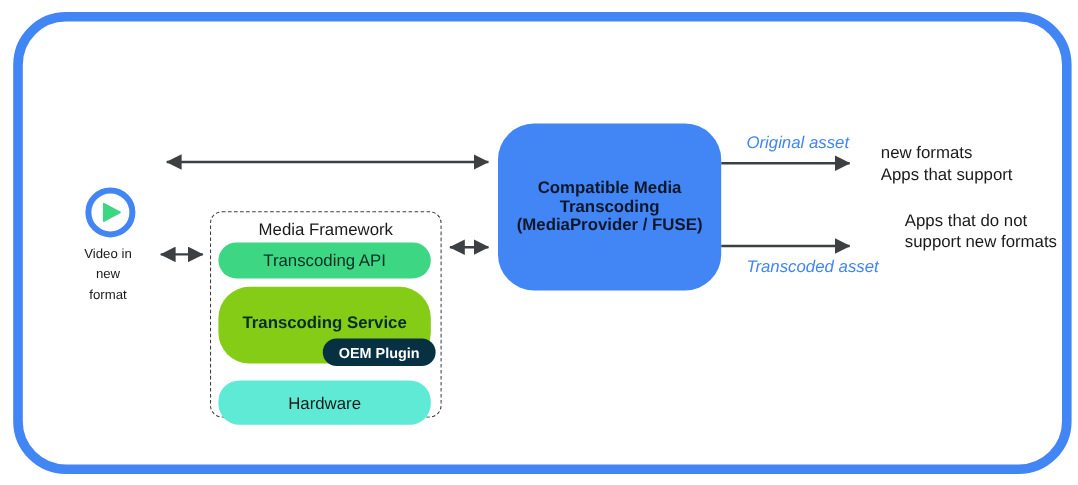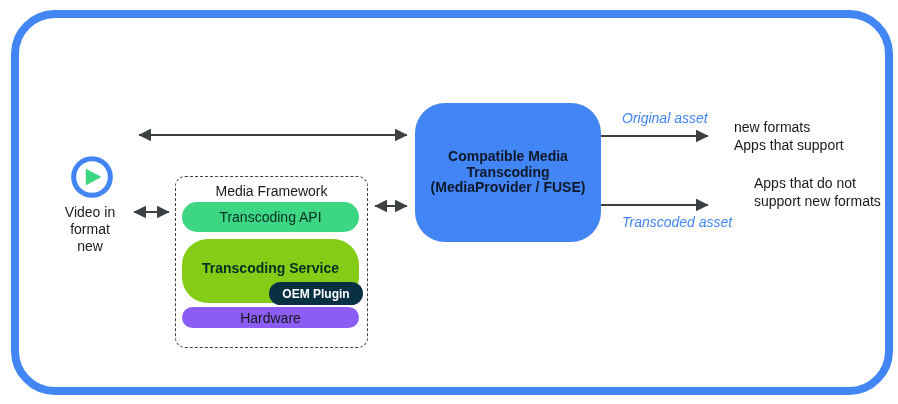--- a/index.html
+++ b/index.html
@@ -29,21 +29,21 @@
   .play-icon {
     position: absolute;
     left: 70px; top: 155px;
     width: 44px; height: 44px;
   }
   .video-label {
     position: absolute;
     left: 46px; top: 204px;
     width: 88px;
     text-align: center;
-    font-size: 14px;
+    font-size: 11px;
     line-height: 17px;
     color: #1a1a1a;
   }
   .mf-group {
     position: absolute;
     left: 175px; top: 176px;
     width: 193px; height: 172px;
     border: 1.6px dashed #3c4043;
     border-radius: 10px;
     box-sizing: border-box;
@@ -97,23 +97,23 @@
     background: #073042;
     border-radius: 12px;
     display: flex;
     align-items: center;
     justify-content: center;
     font-size: 12px;
     font-weight: bold;
     color: #ffffff;
   }
   .hw-box {
-    top: 130px;
-    height: 21px;
-    background: #8b5cf6;
+    top: 140px;
+    height: 37px;
+    background: #5eead4;
     border-radius: 17.5px;
     color: #1a1a1a;
   }
   .transcoder-box {
     position: absolute;
     left: 415px; top: 103px;
     width: 186px; height: 139px;
     background: #4285F4;
     border-radius: 30px;
     display: flex;
@@ -166,22 +166,22 @@
     <line x1="601" y1="205" x2="708" y2="205" stroke="#3c4043" stroke-width="2" marker-end="url(#ah)"></line>
   </svg>
 
   <svg class="play-icon" viewBox="0 0 48 48" xmlns="http://www.w3.org/2000/svg">
     <circle cx="24" cy="24" r="20" fill="#ffffff" stroke="#4285F4" stroke-width="5.5"></circle>
     <path d="M18.5 15.5 L33 23.2 Q34.3 24 33 24.8 L18.5 32.5 Q17.2 33.2 17.2 31.7 L17.2 16.3 Q17.2 14.8 18.5 15.5 z" fill="#3DD683"></path>
   </svg>
 
   <div class="video-label">
     <div>Video in</div>
+    <div>new</div>
     <div>format</div>
-    <div>new</div>
   </div>
 
   <div class="mf-group">
     <div class="mf-title">Media Framework</div>
 
     <div class="mf-pill api-box">
       <span>Transcoding API</span>
     </div>
 
     <div class="service-box">

